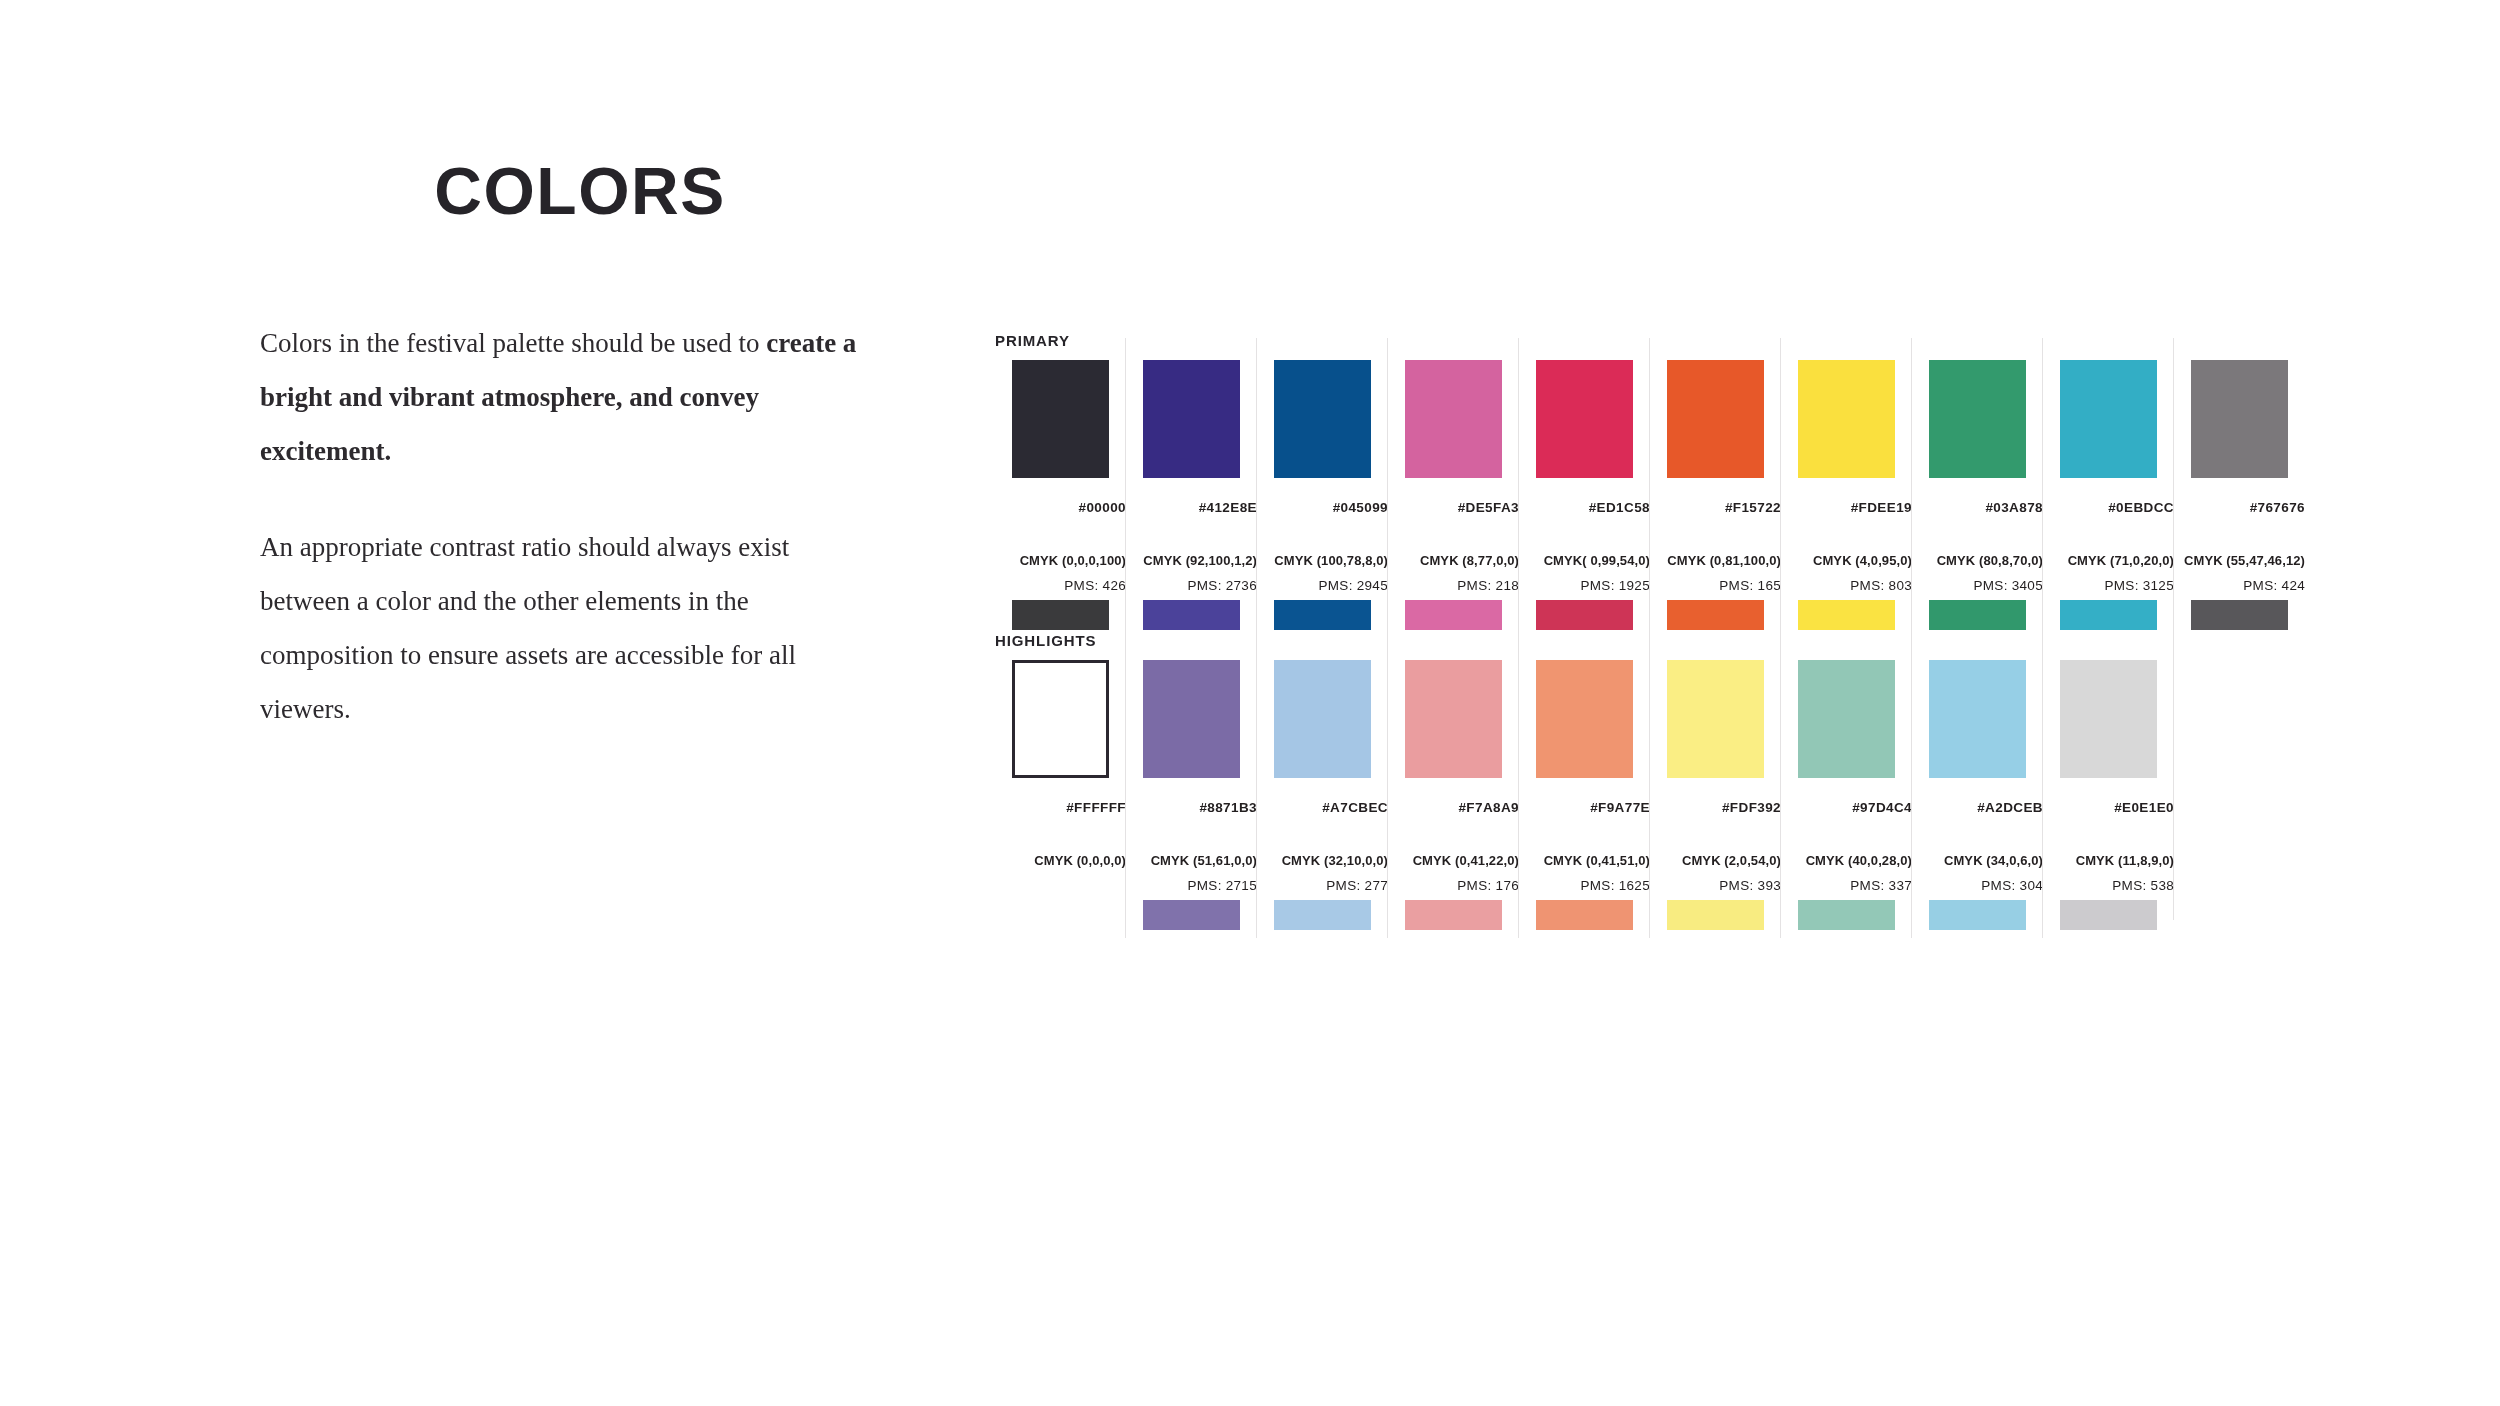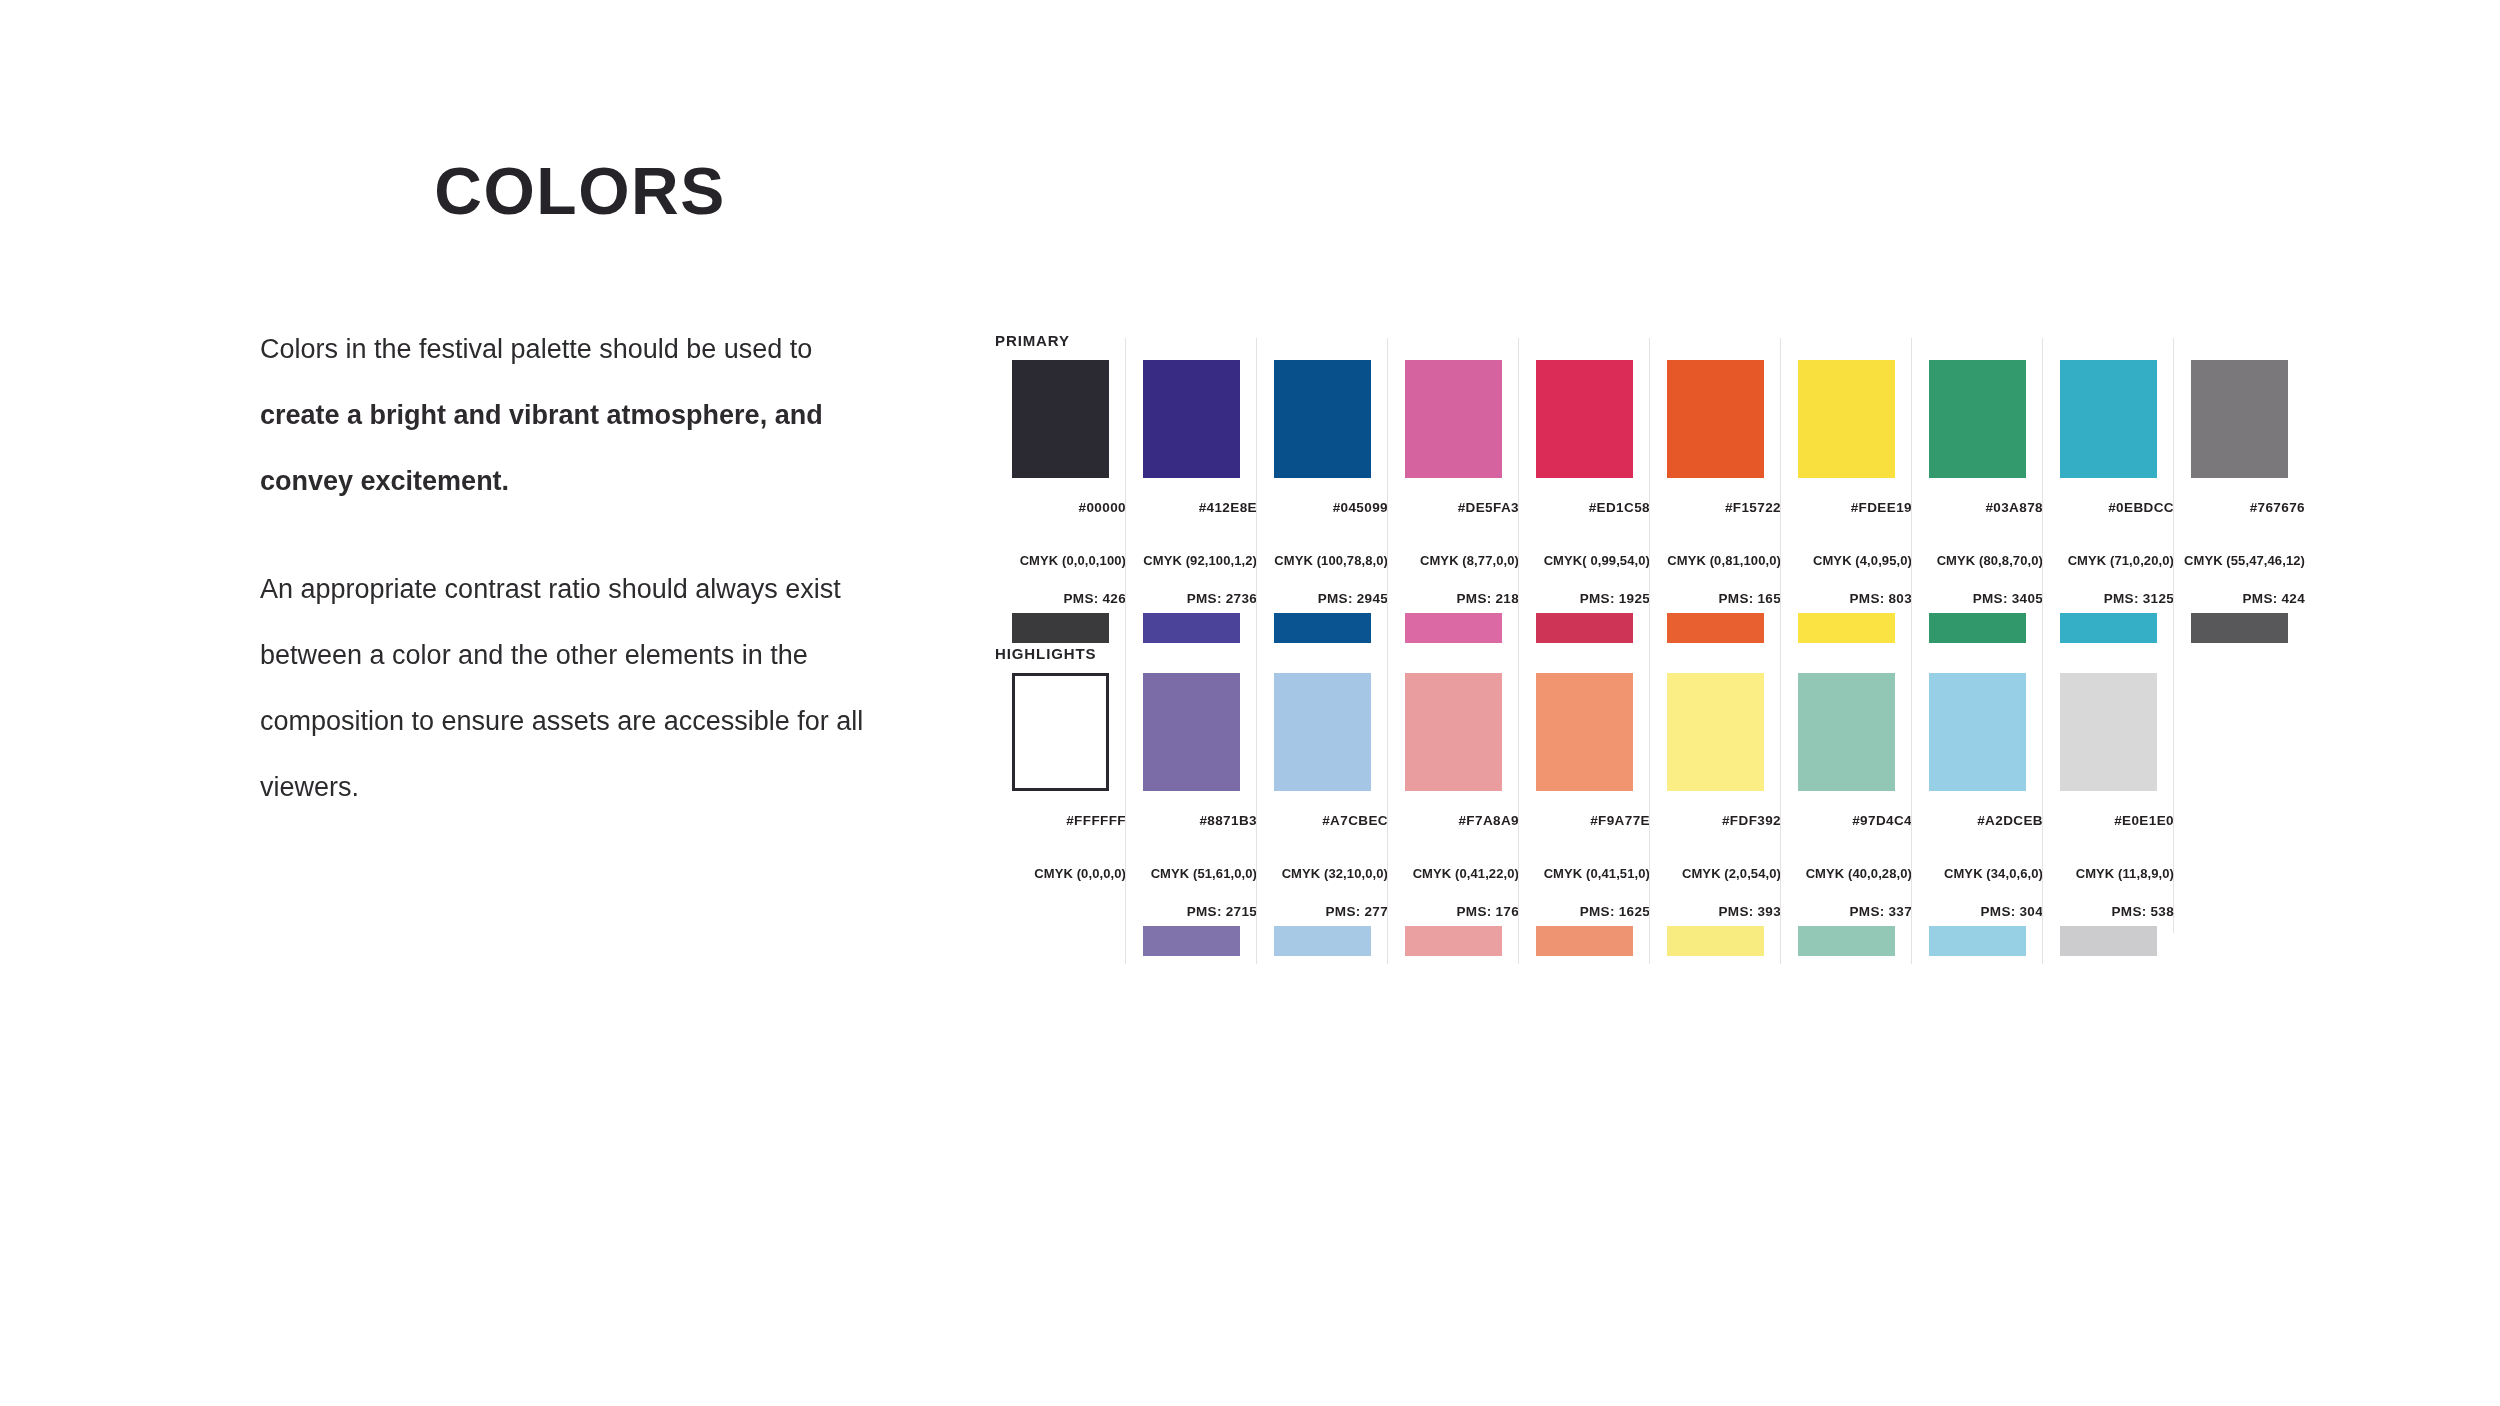--- a/index.html
+++ b/index.html
@@ -35,25 +35,26 @@
     font-weight: bold;
     letter-spacing: 1.5px;
     color: #262429;
     line-height: 1;
     margin: 0 0 92px 0;
     text-align: center;
   }
 
   .para {
     font-size: 27px;
-    line-height: 66px;
+    line-height: 54px;
     color: #2d2a2e;
     margin: 0 0 42px 0;
     font-weight: normal;
     max-width: 610px;
+    font-family: Liberation Serif, serif;
   }
   .para:last-child { margin-bottom: 0; margin-top: 20px; }
   .para b { font-weight: bold; }
 
   
   .palette {
     position: absolute;
     left: 995px;
     top: 330px;
     width: 1310px;
@@ -125,24 +126,24 @@
     letter-spacing: 0.1px;
     color: #231f20;
     margin-top: 37px;
     height: 16px;
     line-height: 16px;
     white-space: nowrap;
   }
 
   .pmsline {
     font-size: 13.5px;
-    font-weight: bold;
+    font-weight: normal;
     letter-spacing: 0.3px;
     color: #231f20;
-    margin-top: 22px;
+    margin-top: 9px;
     height: 16px;
     line-height: 16px;
     white-space: nowrap;
   }
 
   .sw-strip {
     width: 97px;
     height: 30px;
     margin: 6px auto 0 auto;
   }

